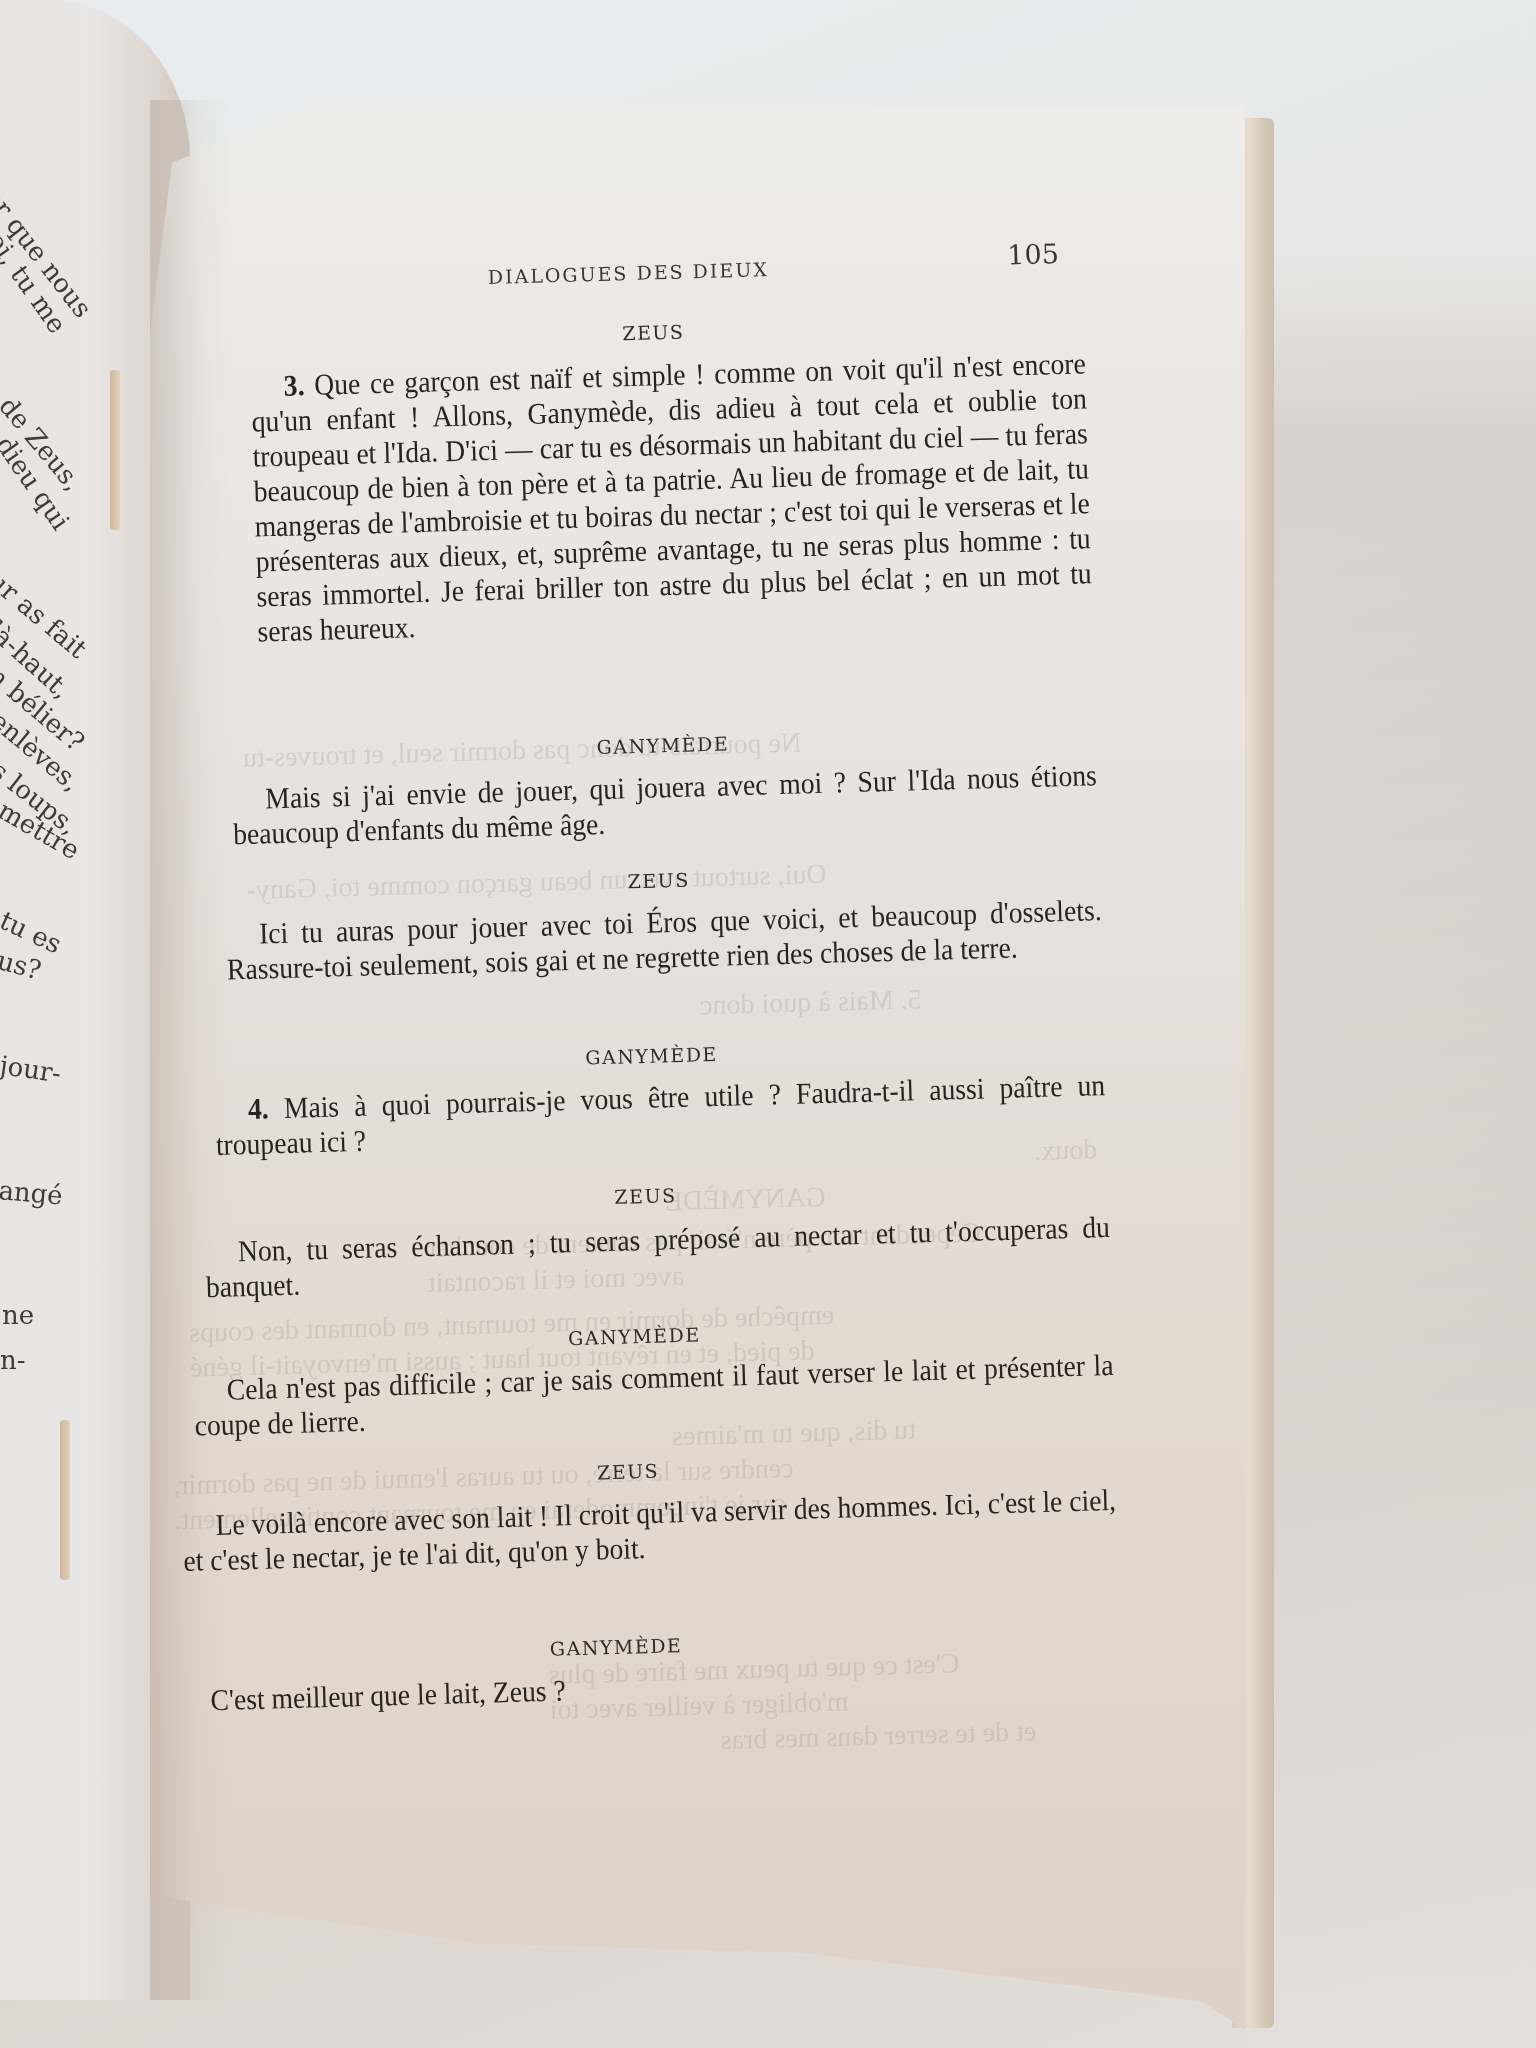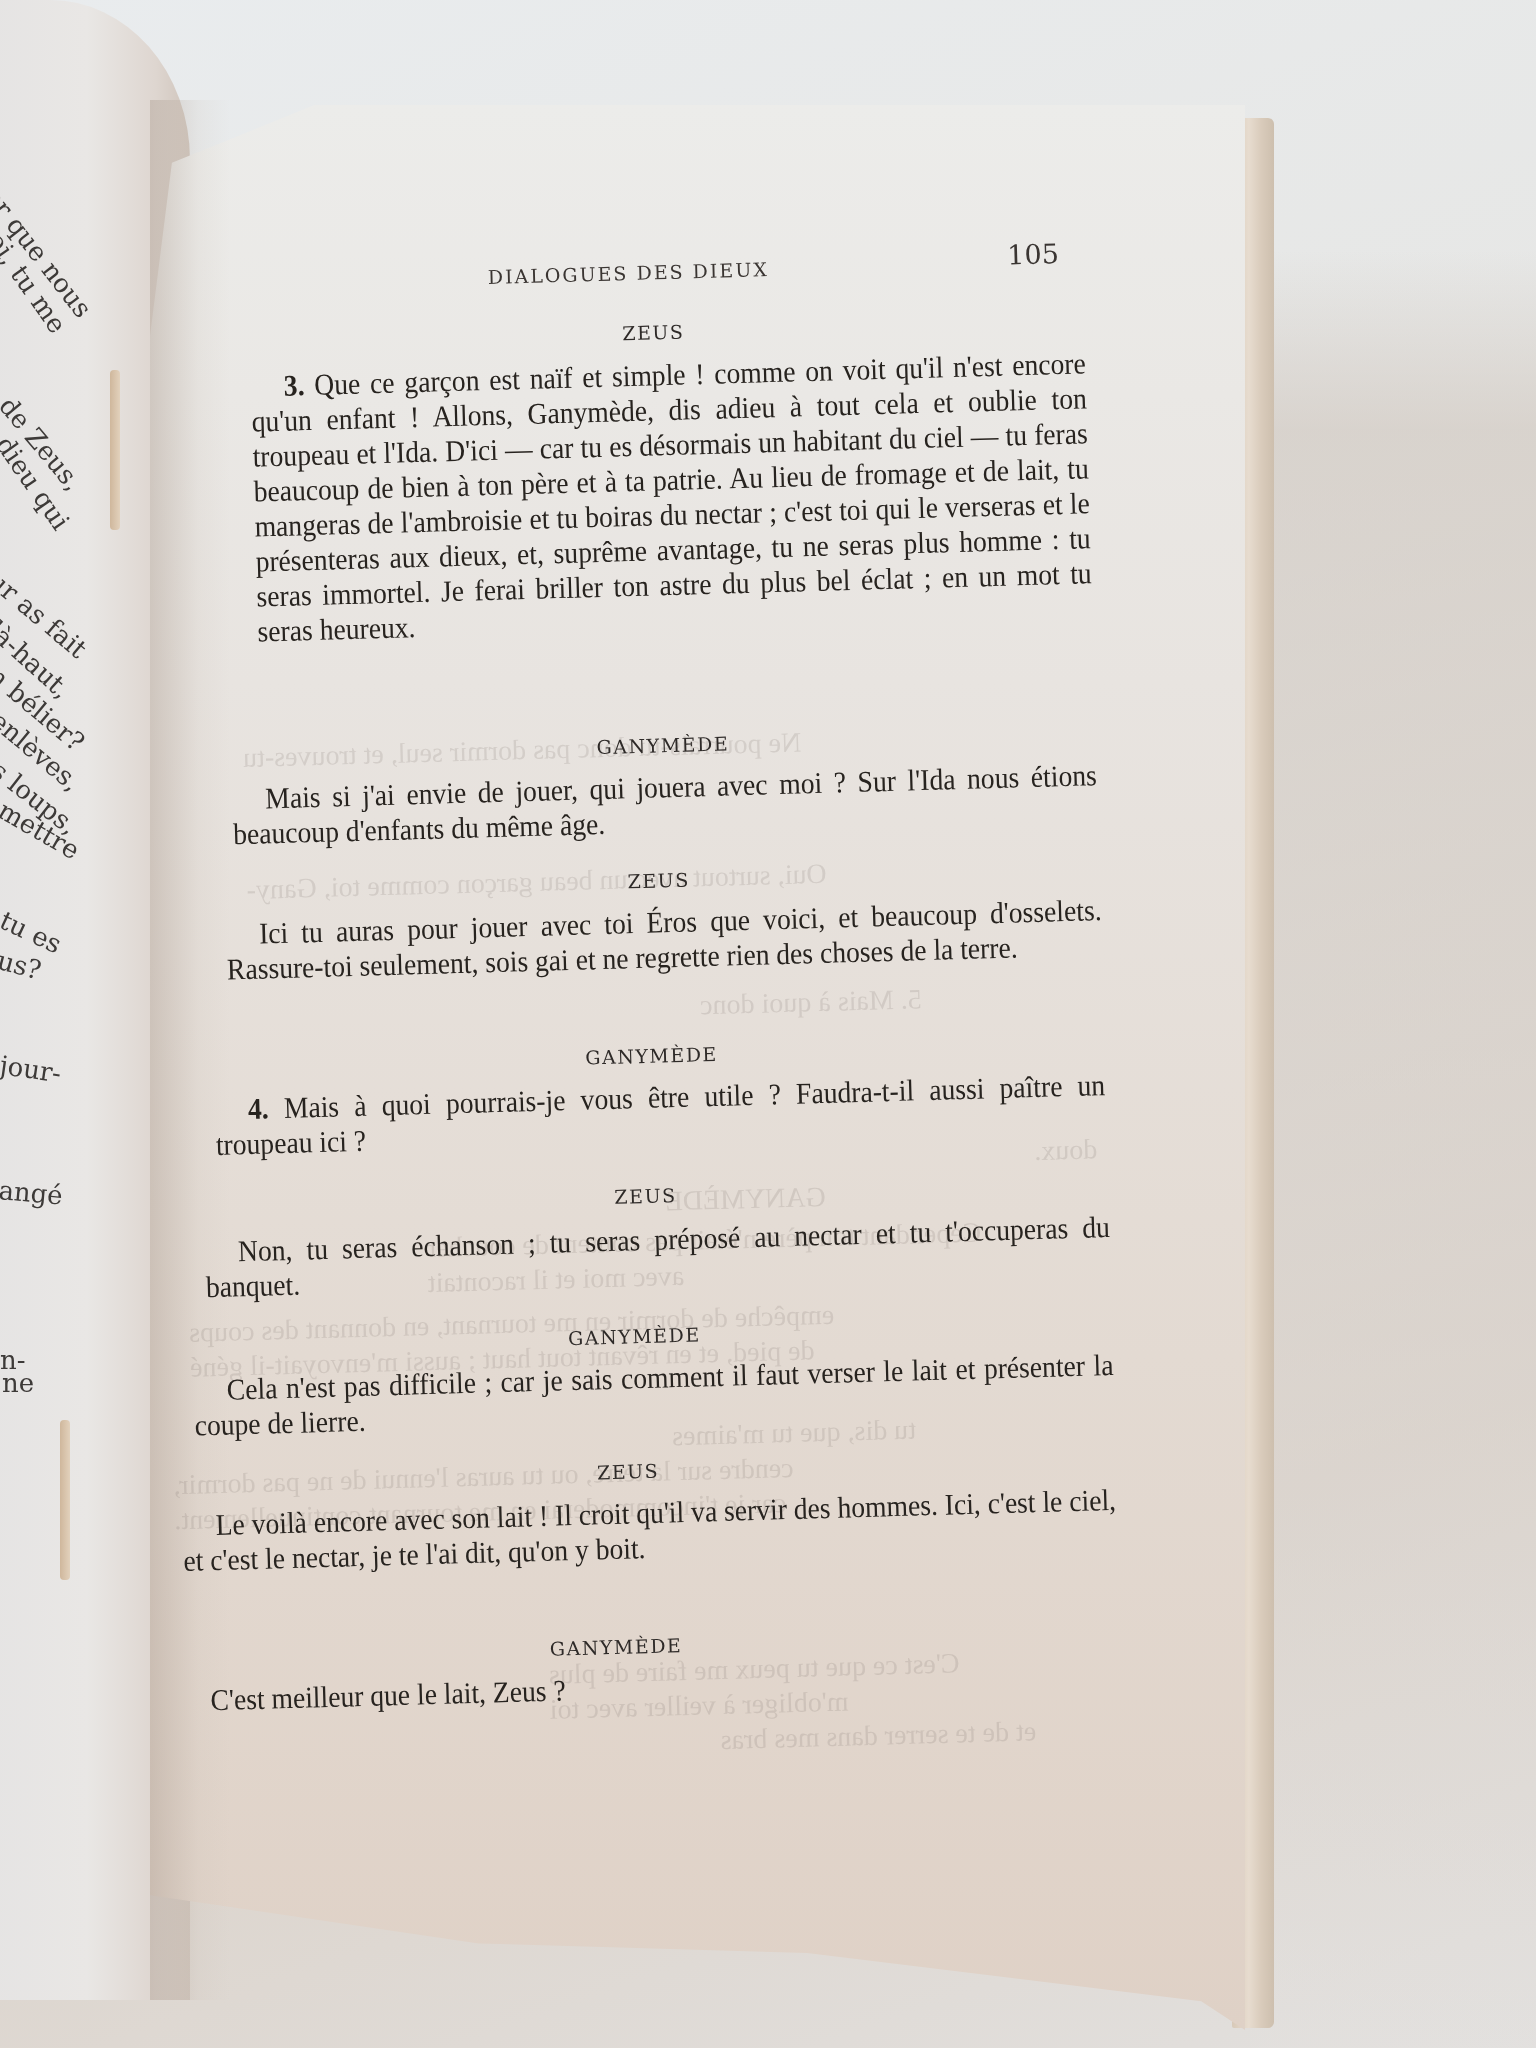--- a/index.html
+++ b/index.html
@@ -130,21 +130,21 @@
   <span class="frag" style="left:42px;top:565px;transform:rotate(40deg);">ur as fait</span>
   <span class="frag" style="left:42px;top:615px;transform:rotate(42deg);">là-haut,</span>
   <span class="frag" style="left:42px;top:660px;transform:rotate(40deg);">n bélier?</span>
   <span class="frag" style="left:44px;top:705px;transform:rotate(40deg);">enlèves,</span>
   <span class="frag" style="left:44px;top:755px;transform:rotate(38deg);">s loups,</span>
   <span class="frag" style="left:48px;top:795px;transform:rotate(30deg);">mettre</span>
   <span class="frag" style="left:48px;top:905px;transform:rotate(25deg);">tu es</span>
   <span class="frag" style="left:42px;top:945px;transform:rotate(15deg);">us?</span>
   <span class="frag" style="left:42px;top:1050px;transform:rotate(8deg);">jour-</span>
   <span class="frag" style="left:40px;top:1175px;transform:rotate(5deg);">angé</span>
-  <span class="frag" style="left:42px;top:1368px;transform:rotate(0deg);">ne</span>
+  <span class="frag" style="left:42px;top:1300px;transform:rotate(0deg);">ne</span>
   <span class="frag" style="left:40px;top:1345px;transform:rotate(0deg);">n-</span>
   <div class="left-edge-stain" style="top:370px;height:160px;"></div>
   <div class="left-edge-stain" style="top:1420px;height:160px;left:100px;"></div>
 </div>
 
 <div class="page-stack"></div>
 
 <div class="right-page"></div>
 <div class="gutter-shade"></div>
 

